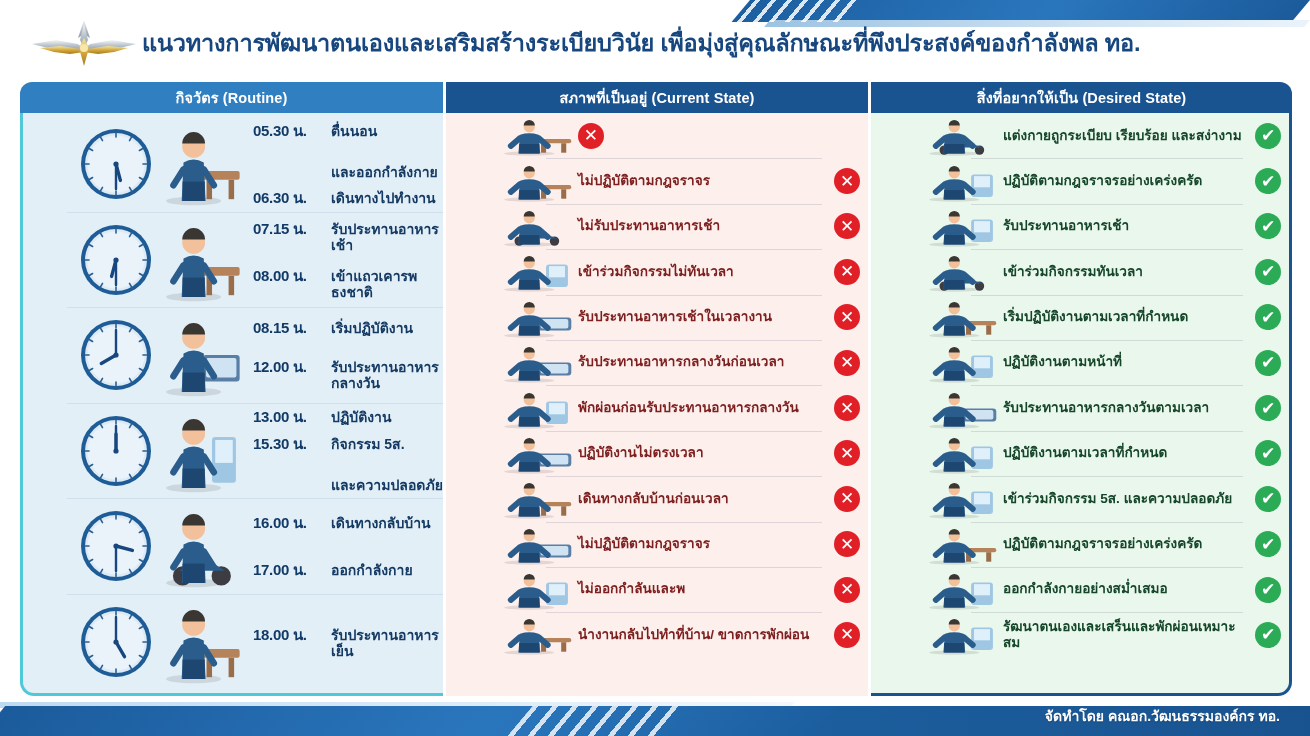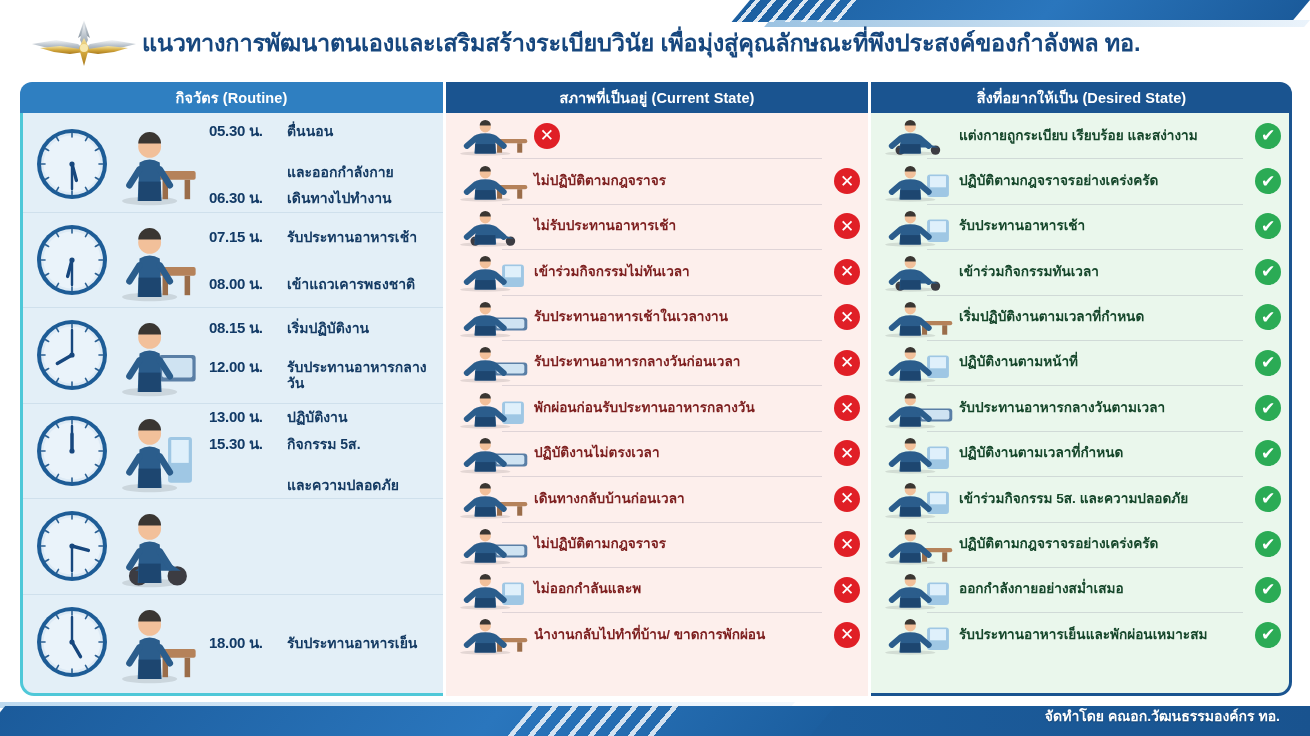--- a/index.html
+++ b/index.html
@@ -134,20 +134,21 @@
   .col-current .col-head { background: #1a5490; }
   .col-desired .col-head {
     background: #1a5490;
     border-radius: 0 12px 0 0;
   }
 
   .col-body {
     flex: 1;
     position: relative;
     overflow: hidden;
+    padding-left: 44px;
   }
   .col-routine .col-body {
     background: #e3eff7;
     border: 3px solid #4fc8d8;
     border-top: none;
     border-right: none;
     border-radius: 0 0 0 14px;
   }
   .col-current .col-body {
     background: #fdefec;
@@ -543,20 +544,30 @@
                   <circle cx="66.24" cy="73.92" r="9.68" fill="#3c3c42"></circle>
                   <path d="M23.92 68.64000000000001 L47.84 54.56000000000001 L69.92 68.64000000000001 Z" fill="#2b5d8c"></path>
                   <path d="M26.68 80.96000000000001 L28.520000000000003 42.41600000000001 Q38.64 36.696000000000005 48.76 42.41600000000001 L50.6 80.96000000000001 Z" fill="#2b5d8c"></path>
                   <rect x="27.6" y="61.60000000000001" width="22.08" height="19.36" fill="#1d4670"></rect>
                   <path d="M28.520000000000003 49.28000000000001 L18.400000000000002 65.296" stroke="#2b5d8c" stroke-width="6.44" stroke-linecap="round"></path>
                   <path d="M48.76 49.28000000000001 L58.879999999999995 65.296" stroke="#2b5d8c" stroke-width="6.44" stroke-linecap="round"></path>
                   <circle cx="38.64" cy="26.400000000000006" r="11.440000000000001" fill="#f2c09a"></circle>
                   <path d="M27.2 23.540000000000006 a11.440000000000001 11.440000000000001 0 0 1 22.880000000000003 0 z" fill="#3a3632"></path>
                 </svg>
               </div>
+              <div class="rg-items">
+                <div class="rg-item">
+                  <span class="rg-time">16.00 น.</span>
+                  <span class="rg-label"><span>เดินทางกลับบ้าน</span></span>
+                </div>
+                <div class="rg-item">
+                  <span class="rg-time">17.00 น.</span>
+                  <span class="rg-label"><span>ออกกำลังกาย</span></span>
+                </div>
+              </div>
             </div>
             <div class="routine-group">
               <div class="clock">
                 <svg class="ill" viewBox="0 0 74 74" xmlns="http://www.w3.org/2000/svg">
     <circle cx="37" cy="37" r="35" fill="#1d5c96"></circle>
     <circle cx="37" cy="37" r="31" fill="#ddeaf5"></circle>
     <circle cx="37" cy="37" r="28.5" fill="#eaf3fa"></circle>
     <line x1="37.0" y1="10.0" x2="37.0" y2="6.0" stroke="#2a5f93" stroke-width="1.6" stroke-linecap="round"></line>
                   <line x1="50.5" y1="13.6" x2="52.5" y2="10.2" stroke="#2a5f93" stroke-width="1.6" stroke-linecap="round"></line>
                   <line x1="60.4" y1="23.5" x2="63.8" y2="21.5" stroke="#2a5f93" stroke-width="1.6" stroke-linecap="round"></line>
@@ -1043,21 +1054,21 @@
                   <rect x="52.08" y="14.620000000000005" width="21.84" height="22.36" rx="3" fill="#9fc7e4"></rect>
                   <rect x="55.02" y="16.125" width="15.96" height="11.18" fill="#dff0fb"></rect>
                   <path d="M24.36 39.56 L26.04 20.726000000000003 Q35.28 17.931 44.52 20.726000000000003 L46.2 39.56 Z" fill="#2b5d8c"></path>
                   <rect x="25.200000000000003" y="30.1" width="20.16" height="9.46" fill="#1d4670"></rect>
                   <path d="M26.04 24.080000000000002 L16.8 31.906000000000002" stroke="#2b5d8c" stroke-width="5.880000000000001" stroke-linecap="round"></path>
                   <path d="M44.52 24.080000000000002 L53.760000000000005 31.906000000000002" stroke="#2b5d8c" stroke-width="5.880000000000001" stroke-linecap="round"></path>
                   <circle cx="35.28" cy="12.900000000000002" r="5.59" fill="#f2c09a"></circle>
                   <path d="M29.69 11.502500000000001 a5.59 5.59 0 0 1 11.18 0 z" fill="#3a3632"></path>
                 </svg>
               </div>
-              <div class="st-text">รับประทานอาหารเย็นและพักผ่อนเหมาะสม</div>
+              <div class="st-text">รัฒนาตนเองและเสร็นและพักผ่อนเหมาะสม</div>
               <div class="st-mark mark-ok">✔</div>
             </div>
           </div>
       </div>
     </div>
 
   </div>
 
   <div class="deco-bottom">
     <div class="bfill"></div>

